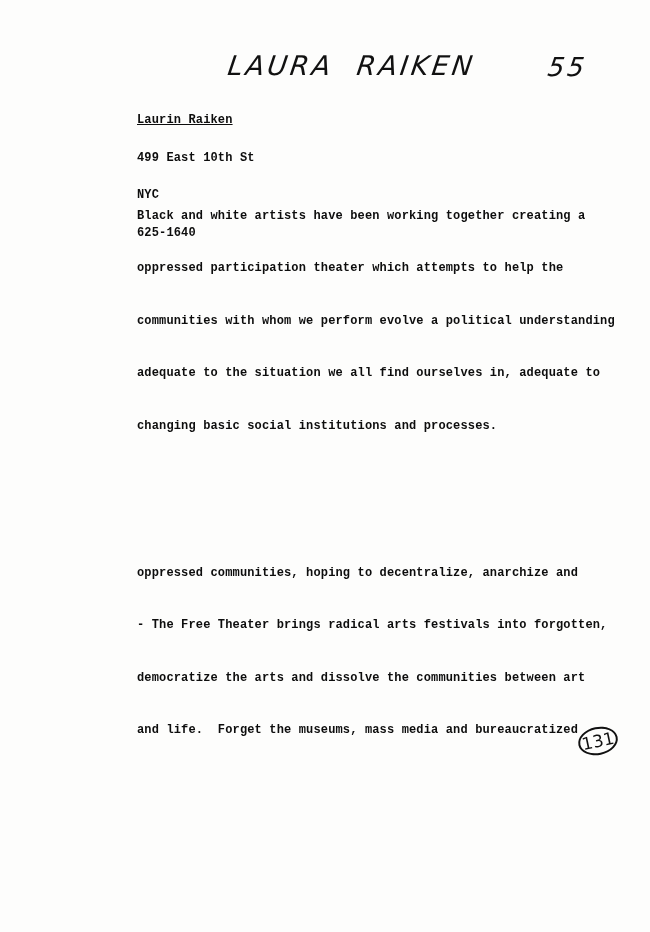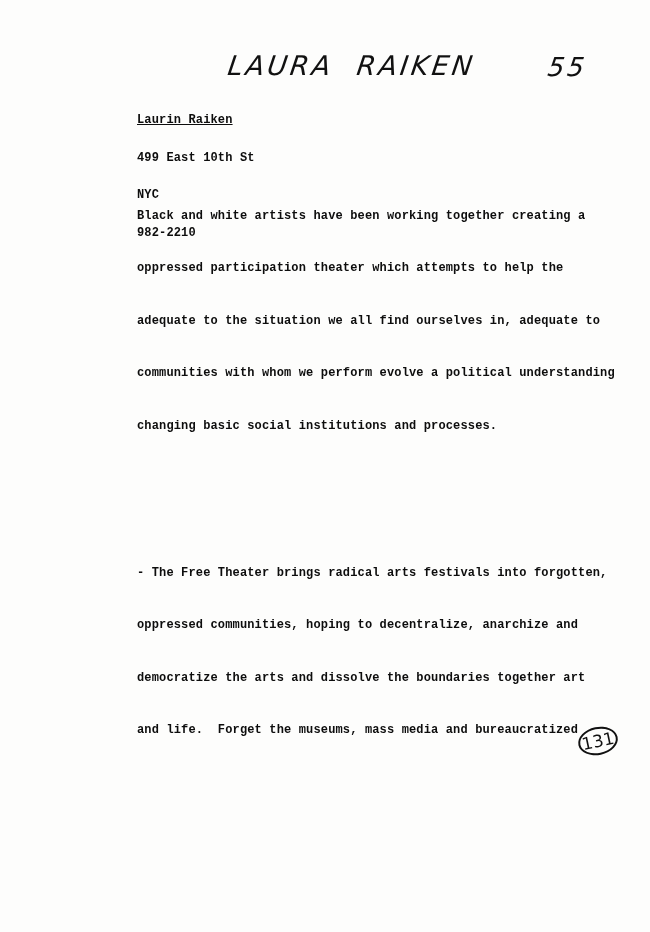--- a/index.html
+++ b/index.html
@@ -94,36 +94,36 @@
 
 <div class="page">
 
   <div class="handwritten hw-name">LAURA RAIKEN</div>
   <div class="handwritten hw-page">55</div>
 
   <div class="address typed">
     <div class="name">Laurin Raiken</div>
     <div>499 East 10th St</div>
     <div>NYC</div>
-    <div>982-2210</div>
+    <div>625-1640</div>
   </div>
 
   <div class="body-text typed">
     <div class="para">
       <span class="line">Black and white artists have been working together creating a</span>
       <span class="line">oppressed participation theater which attempts to help the</span>
+      <span class="line">communities with whom we perform evolve a political understanding</span>
       <span class="line">adequate to the situation we all find ourselves in, adequate to</span>
-      <span class="line">communities with whom we perform evolve a political understanding</span>
       <span class="line">changing basic social institutions and processes.</span>
     </div>
     <div class="gap"></div>
     <div class="para">
+      <span class="line">oppressed communities, hoping to decentralize, anarchize and</span>
       <span class="line">- The Free Theater brings radical arts festivals into forgotten,</span>
-      <span class="line">oppressed communities, hoping to decentralize, anarchize and</span>
-      <span class="line">democratize the arts and dissolve the boundaries together art</span>
+      <span class="line">democratize the arts and dissolve the communities between art</span>
       <span class="line">and life.  Forget the museums, mass media and bureaucratized</span>
       
       
       
       
       
       
       
       
       

